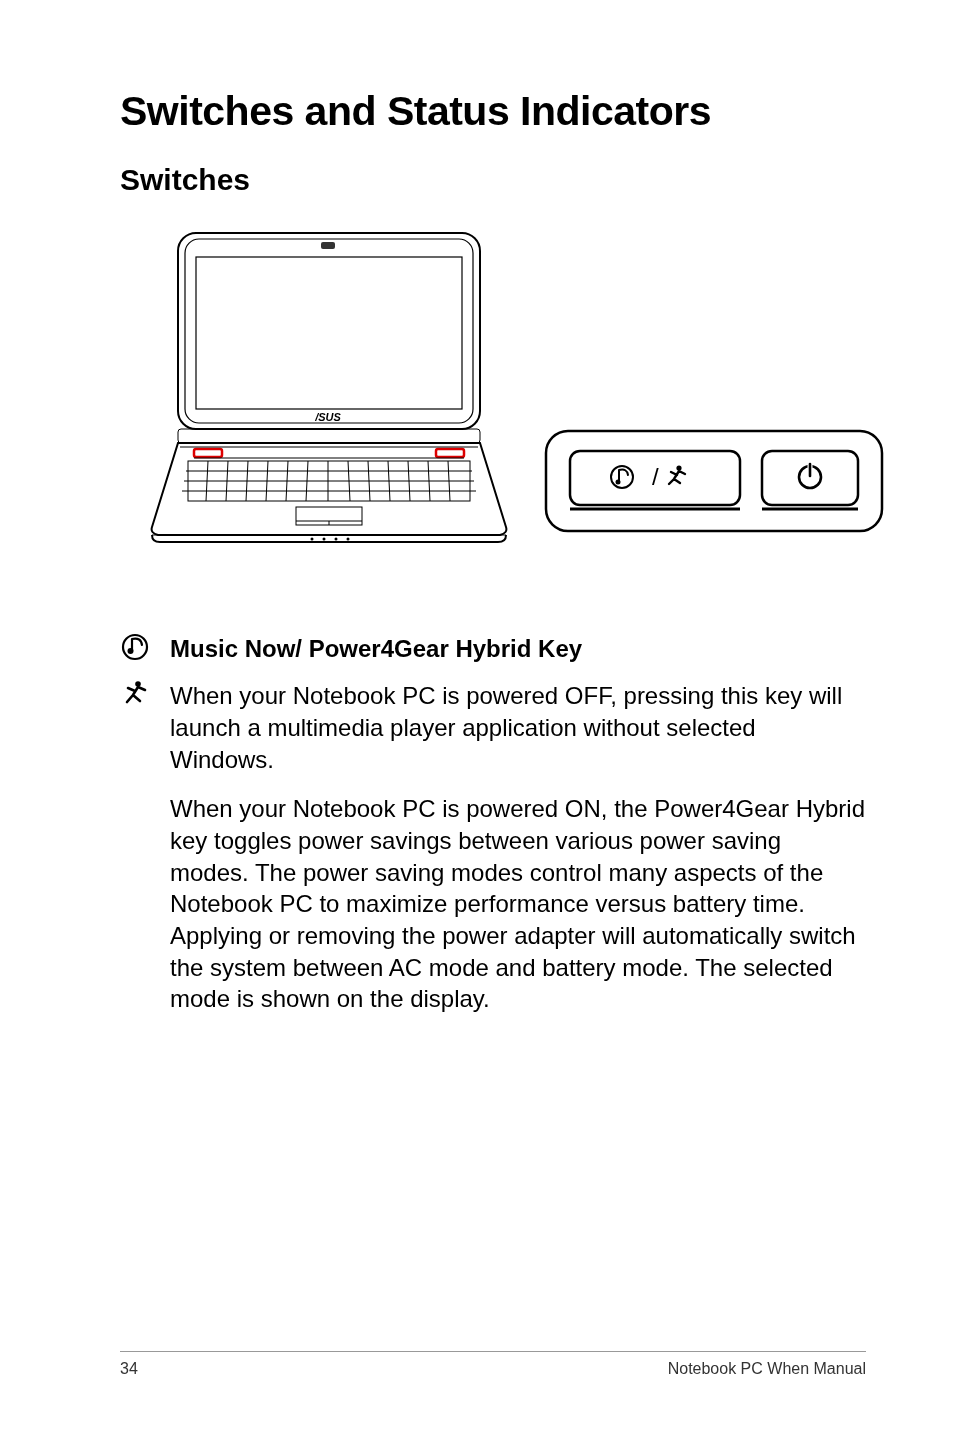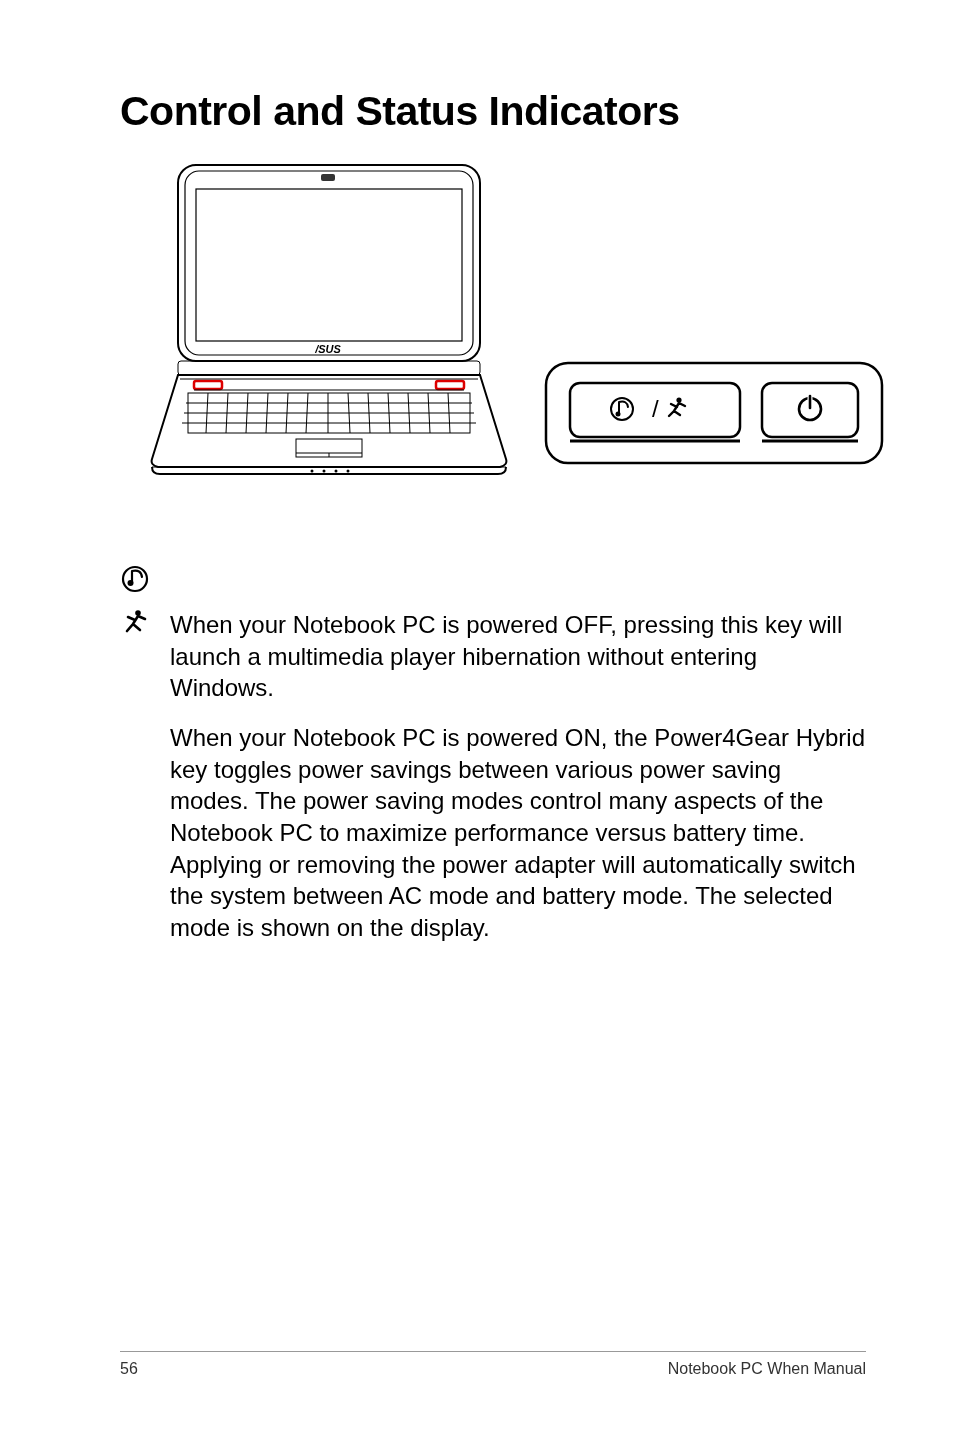--- a/index.html
+++ b/index.html
@@ -15,21 +15,22 @@
   .section-body { margin-left: 50px; font-size: 24px; line-height: 1.32; margin-bottom: 28px; }
   .section-body p { margin-bottom: 18px; }
   .icon-col { width: 30px; display: flex; flex-direction: column; align-items: center; gap: 6px; }
   .footer { position: absolute; bottom: 60px; left: 120px; right: 88px; border-top: 1px solid #999; padding-top: 8px; display: flex; justify-content: space-between; font-size: 16px; color: #333; }
   .footer .page-num { font-size: 16px; }
 </style>
 </head>
 <body>
 
 <div class="page">
-  <h1 class="h1">Control and Status Indicators</h1>
+  <h1 class="h1">Switches and Status Indicators</h1>
+  <h2 class="h2">Switches</h2>
 
   <div class="figure-row">
 
     <svg class="laptop-svg" width="382" height="312" viewBox="0 0 382 312">
 
       <rect x="40" y="2" width="302" height="196" rx="18" ry="18" fill="none" stroke="#000" stroke-width="2"></rect>
       <rect x="47" y="8" width="288" height="184" rx="14" ry="14" fill="none" stroke="#000" stroke-width="1.2"></rect>
 
       <rect x="183" y="11" width="14" height="7" rx="2" fill="#333"></rect>
 
@@ -111,34 +112,35 @@
   </div>
 
   <div class="section-heading">
     <div class="icon-col">
       <svg width="28" height="28" viewBox="0 0 28 28">
         <circle cx="14" cy="14" r="12" fill="none" stroke="#000" stroke-width="2.2"></circle>
         <path d="M 11 6 L 11 18 M 11 6 Q 20 4 21 12" fill="none" stroke="#000" stroke-width="2.2" stroke-linecap="round"></path>
         <circle cx="9.5" cy="18" r="3" fill="#000"></circle>
       </svg>
     </div>
+    <div class="title">Music Now/ Power4Gear Hybrid Key</div>
   </div>
   <div style="display:flex; gap:20px; margin-bottom:4px;">
     <div class="icon-col">
       <svg width="28" height="28" viewBox="0 0 28 28">
         <circle cx="17" cy="4" r="2.8" fill="#000"></circle>
         <path d="M 17 7 L 12 15 L 6 22 M 12 15 L 19 21 M 17 7 L 24 10 M 14 11 L 7 8" fill="none" stroke="#000" stroke-width="2.6" stroke-linecap="round"></path>
       </svg>
     </div>
     <div style="flex:1;">
       <div class="section-body" style="margin-left:0;">
-        <p>When your Notebook PC is powered OFF, pressing this key will launch a multimedia player hibernation without entering Windows.</p>
+        <p>When your Notebook PC is powered OFF, pressing this key will launch a multimedia player application without selected Windows.</p>
         <p>When your Notebook PC is powered ON, the Power4Gear Hybrid key toggles power savings between various power saving modes. The power saving modes control many aspects of the Notebook PC to maximize performance versus battery time. Applying or removing the power adapter will automatically switch the system between AC mode and battery mode. The selected mode is shown on the display.</p>
       </div>
     </div>
   </div>
 
 
   <div class="footer">
-    <span class="page-num">56</span>
+    <span class="page-num">34</span>
     <span>Notebook PC When Manual</span>
   </div>
 </div>
 
 </body></html>

